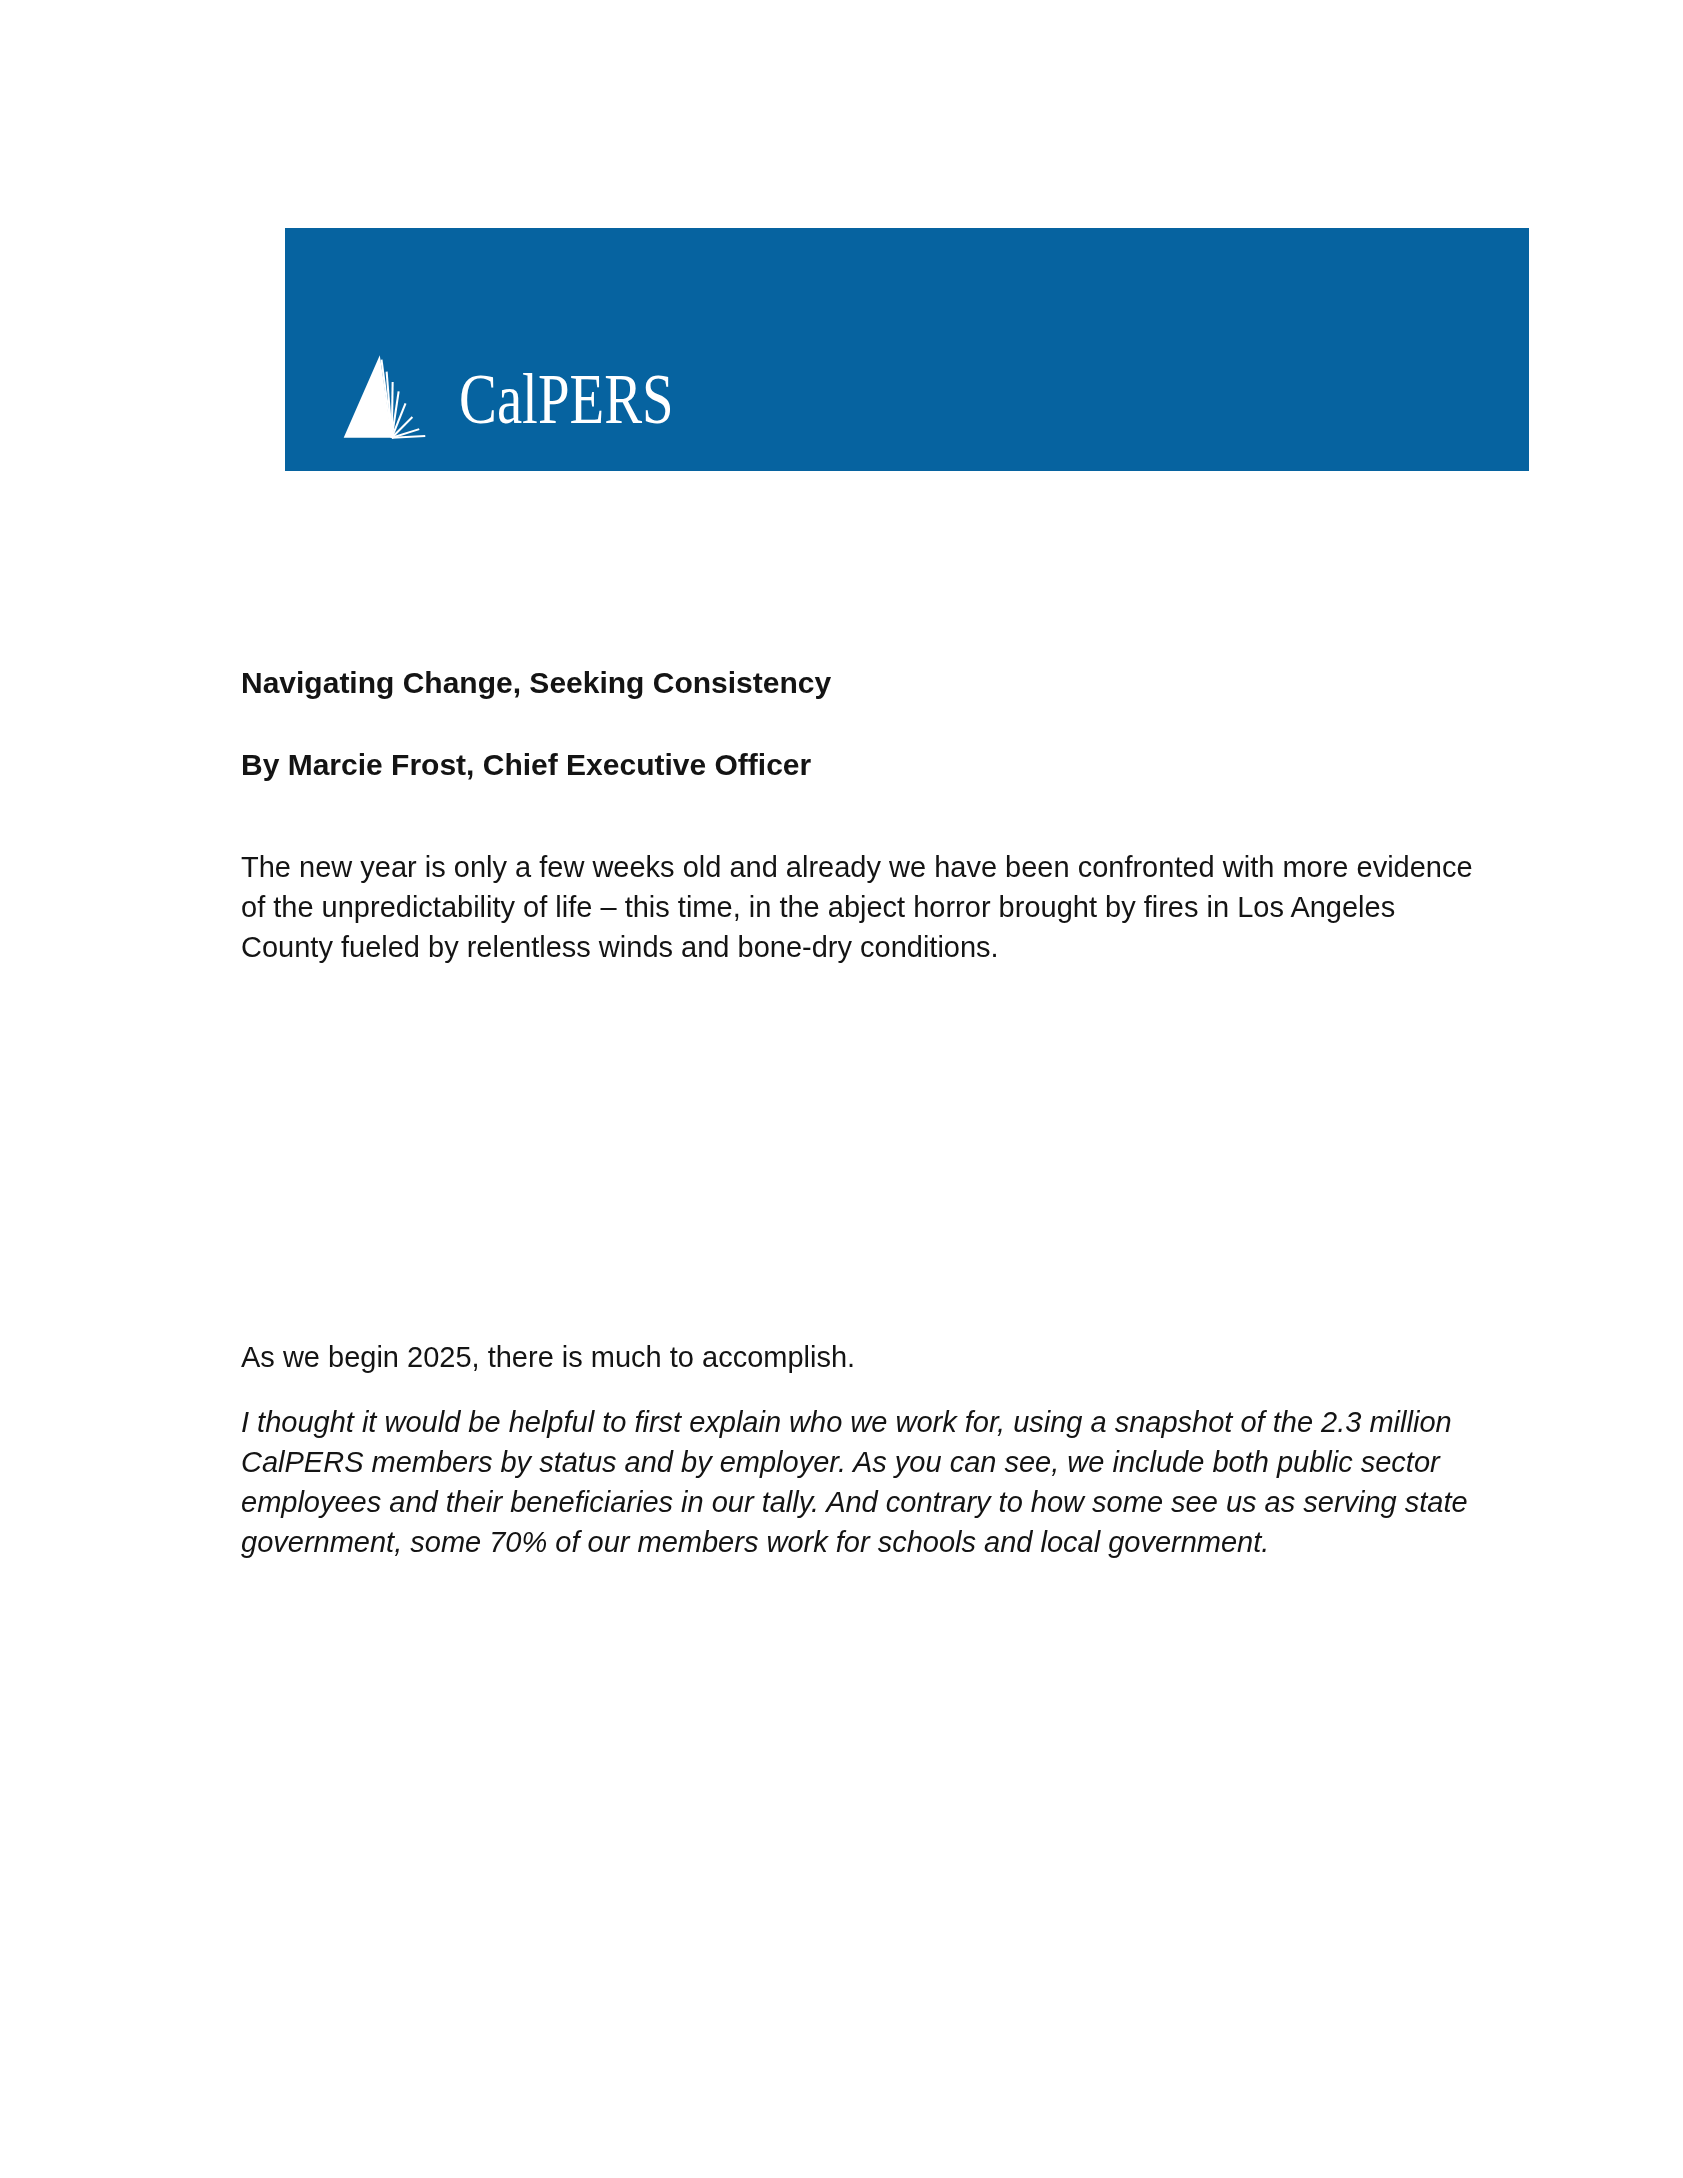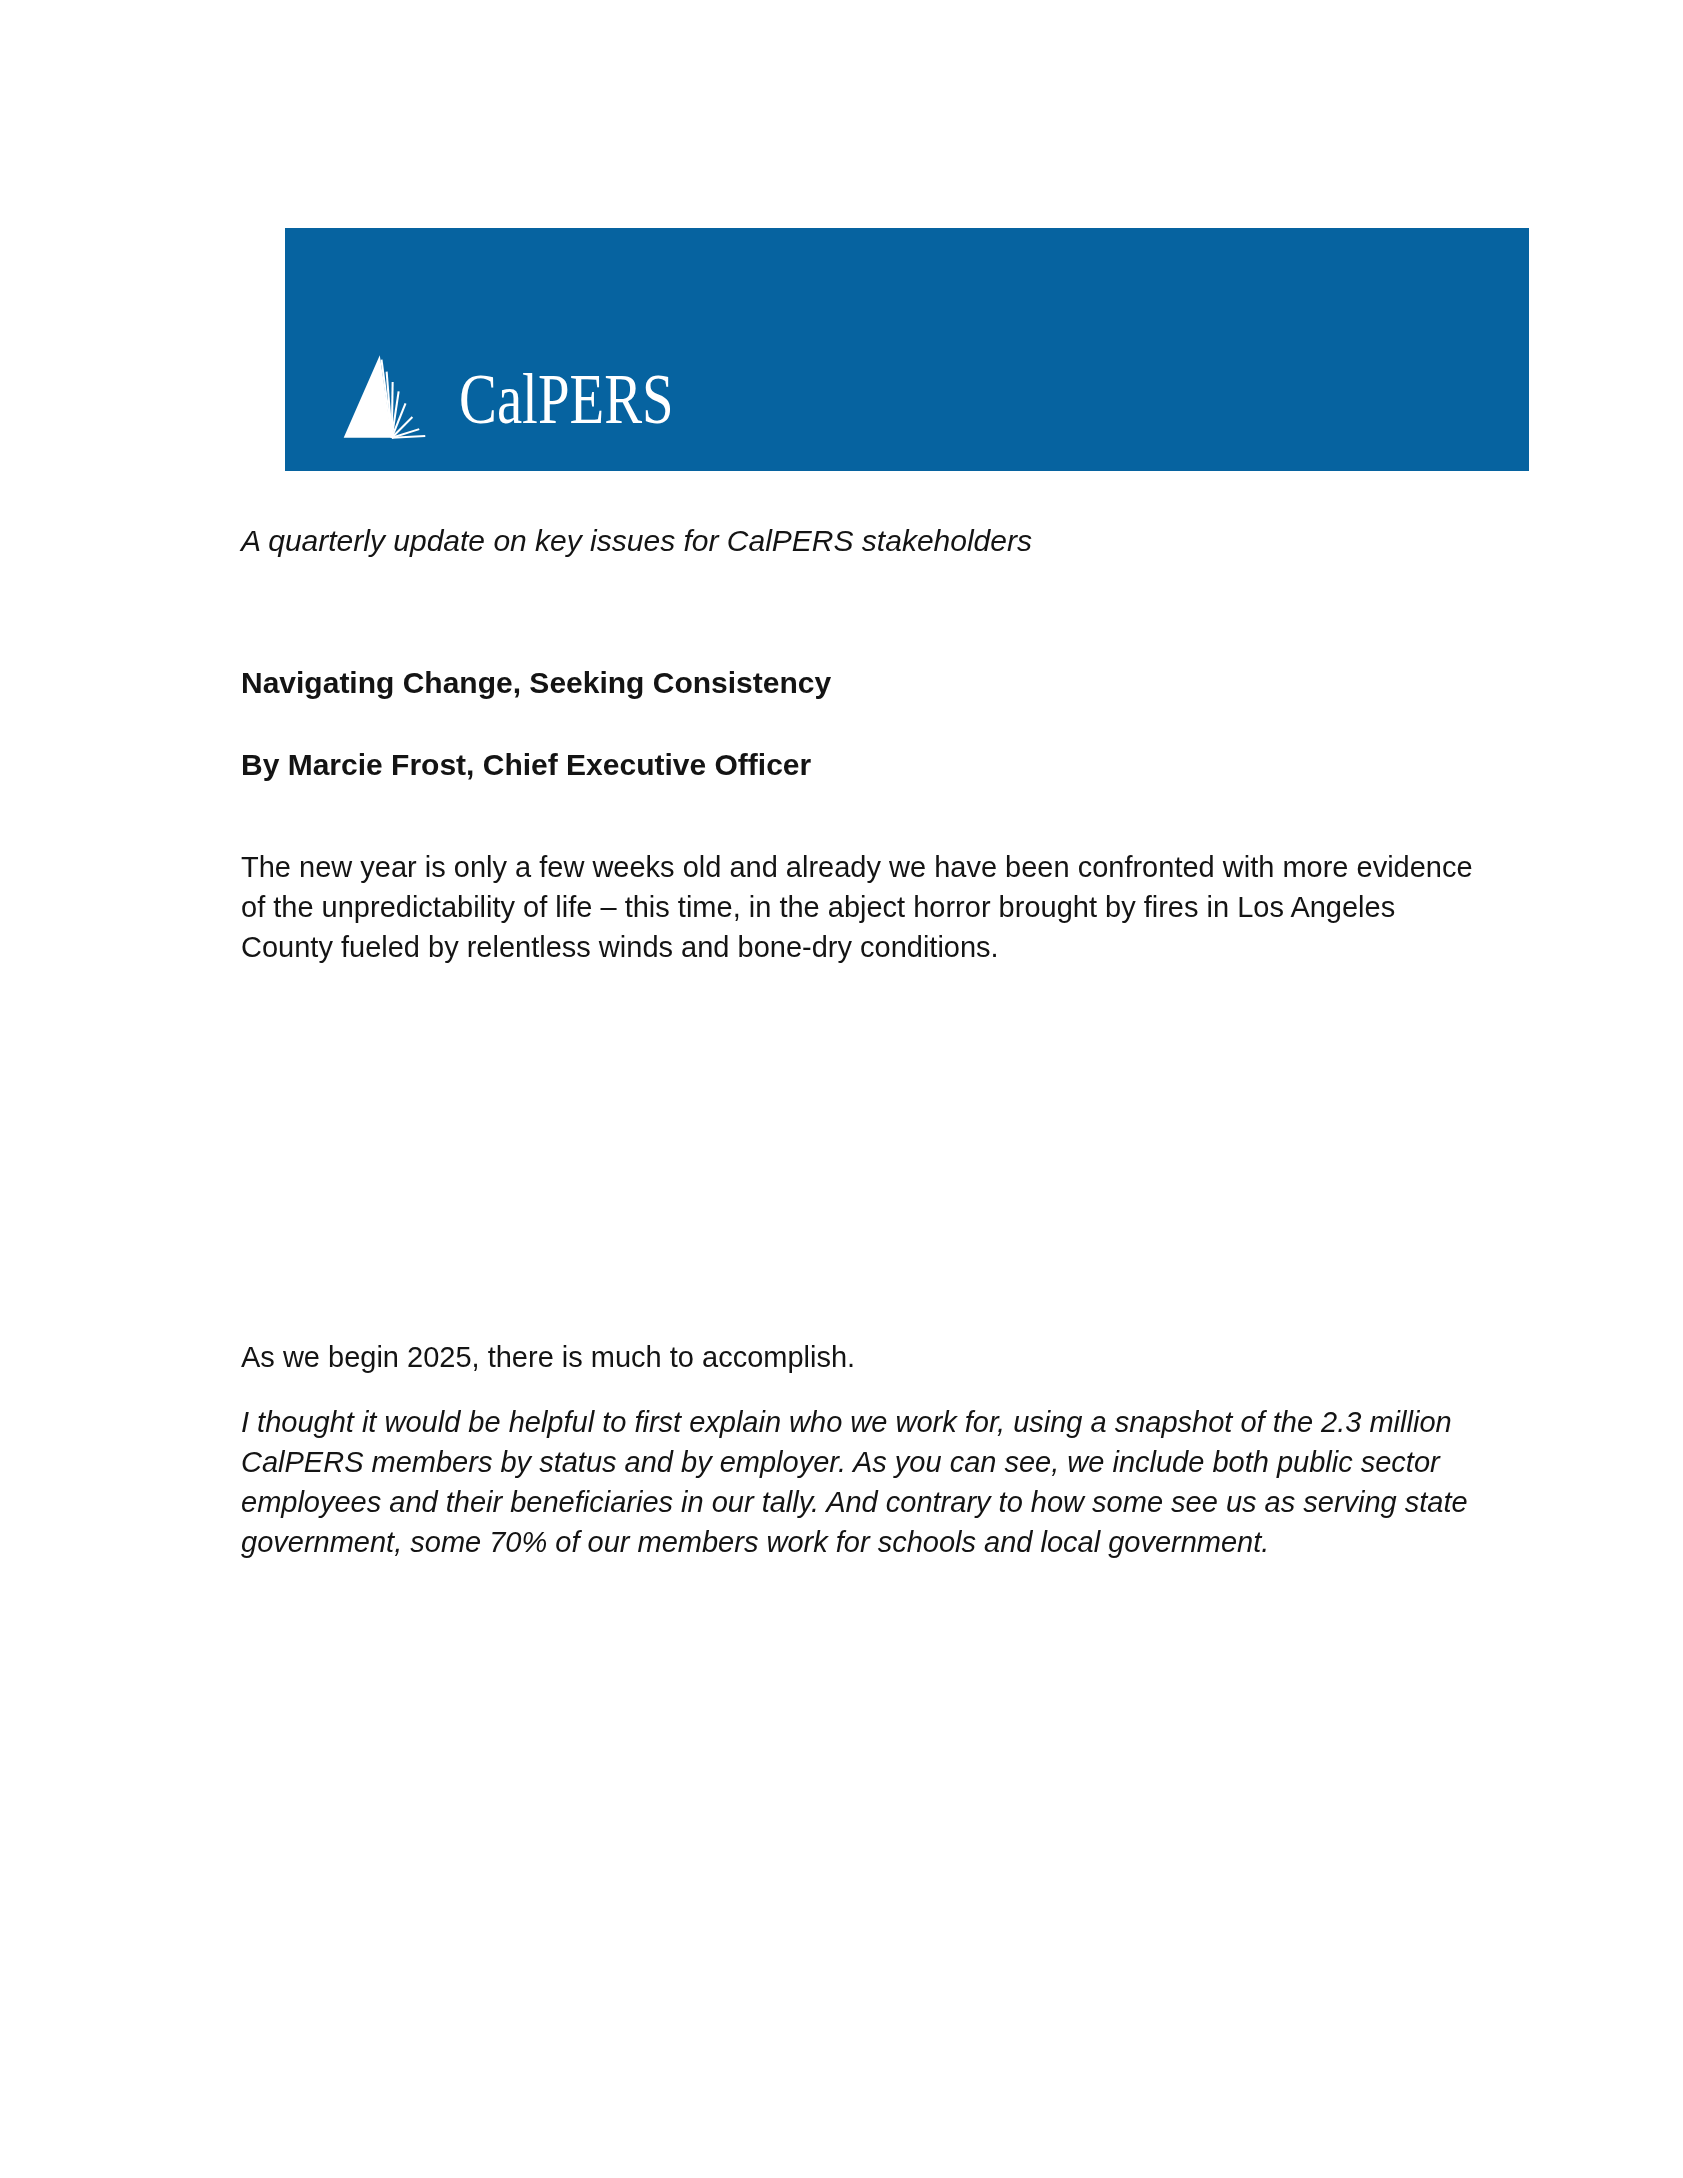--- a/index.html
+++ b/index.html
@@ -80,21 +80,20 @@
           <line x1="58" y1="98" x2="74" y2="58"></line>
           <line x1="58" y1="98" x2="82" y2="74"></line>
           <line x1="58" y1="98" x2="90" y2="88"></line>
           <line x1="58" y1="98" x2="97" y2="96"></line>
         </g>
       </svg>
       <span class="logo-wordmark">CalPERS</span>
     </div>
   </div>
 
-  <div class="tblock subtitle">A quarterly update on key issues for CalPERS stakeholders</div>
 
   <div class="tblock h-article">Navigating Change, Seeking Consistency</div>
 
   <div class="tblock byline">By Marcie Frost, Chief Executive Officer</div>
 
   <div class="tblock p-intro">The new year is only a few weeks old and already we have been confronted with more evidence
 of the unpredictability of life – this time, in the abject horror brought by fires in Los Angeles
 County fueled by relentless winds and bone-dry conditions.</div>
 
 

